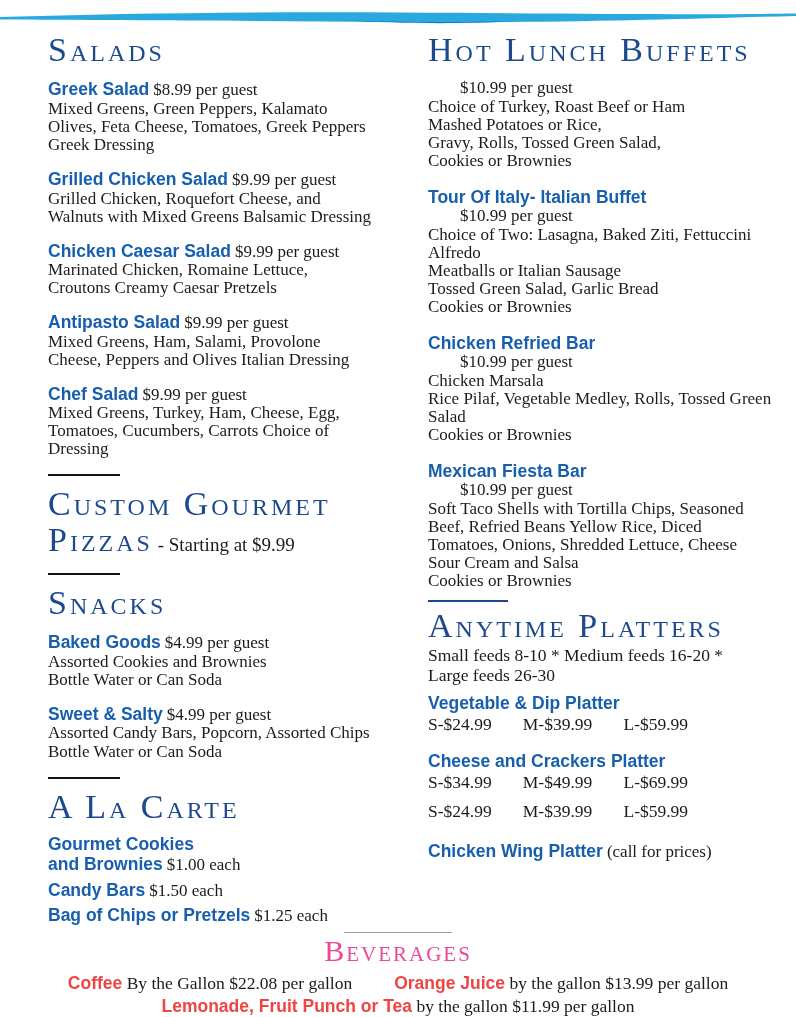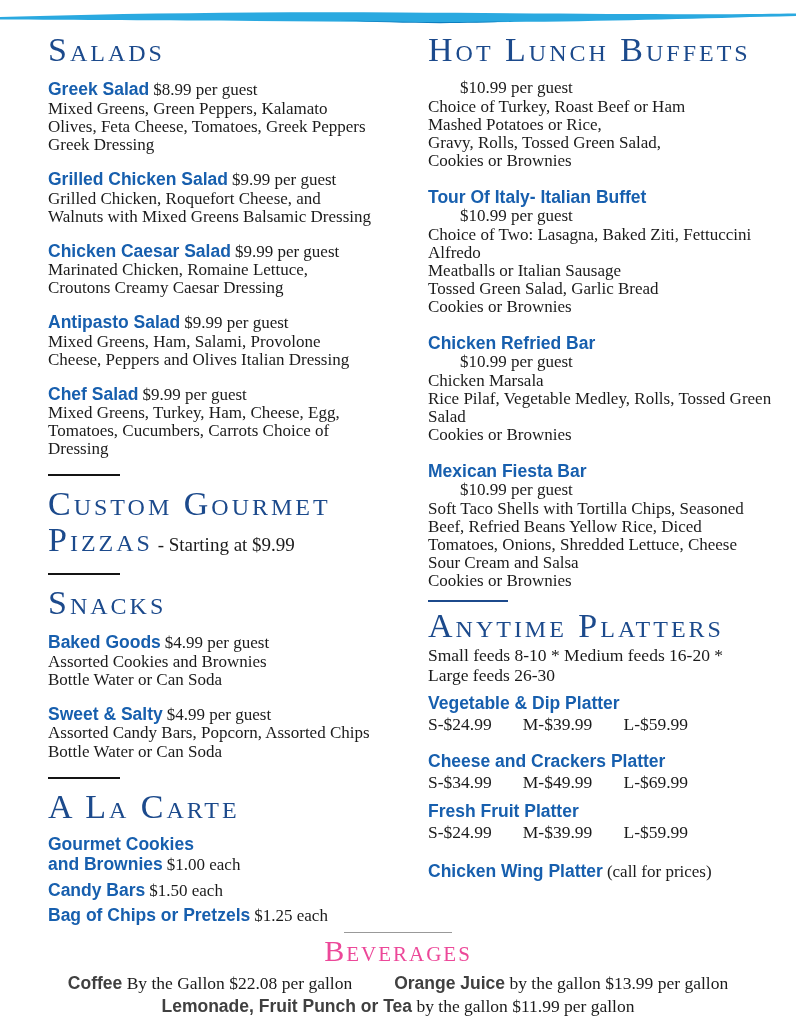--- a/index.html
+++ b/index.html
@@ -41,21 +41,21 @@
   .rule{border:none;border-top:2px solid #141414;width:72px;margin:16px 0 10px 0;}
   .rule-blue{border:none;border-top:2px solid #1c4a8c;width:80px;margin:4px 0 6px 0;}
 
   .bev-section{text-align:center;margin-top:0;}
   .bev-rule{border:none;border-top:1px solid #999;width:108px;margin:6px auto 2px auto;}
   .bev-title{
     font-variant:small-caps;color:#ec4899;font-size:30px;letter-spacing:2px;
     font-weight:normal;margin:0 0 6px 0;line-height:1.05;
   }
   .bev-row{display:flex;justify-content:center;gap:42px;font-size:17.5px;line-height:1.32;}
-  .bev-name{font-family:"Liberation Sans", sans-serif;font-weight:bold;color:#404040;}
+  .bev-name{font-family:"Liberation Sans", sans-serif;font-weight:bold;color:#ef4444;}
   .bev-rest{font-family:"Liberation Serif", serif;}
   .heading-mt{margin-top:2px;}
 </style>
 </head>
 <body>
 
 <div class="wave-wrap">
   <svg width="796" height="28" viewBox="0 0 796 28">
     <path d="M0,17 C120,13.5 260,11.5 400,12.5 C560,13.5 700,15 796,13.5 L796,16 C690,18.5 560,23.5 395,22 C250,20.5 110,20.5 0,19.5 Z" fill="#2aa9e0"></path>
     <path d="M340,20 C400,24 470,24 520,21 C470,22.5 400,22.5 340,20 Z" fill="#0d7fc0"></path>
@@ -80,21 +80,21 @@
       <span class="item-name">Grilled Chicken Salad</span>
       <span class="item-price">$9.99 per guest</span>
       <div class="desc">Grilled Chicken, Roquefort Cheese, and
 Walnuts with Mixed Greens Balsamic Dressing</div>
     </div>
 
     <div class="menu-item">
       <span class="item-name">Chicken Caesar Salad</span>
       <span class="item-price">$9.99 per guest</span>
       <div class="desc">Marinated Chicken, Romaine Lettuce,
-Croutons Creamy Caesar Dressing</div>
+Croutons Creamy Caesar Pretzels</div>
     </div>
 
     <div class="menu-item">
       <span class="item-name">Antipasto Salad</span>
       <span class="item-price">$9.99 per guest</span>
       <div class="desc">Mixed Greens, Ham, Salami, Provolone
 Cheese, Peppers and Olives Italian Dressing</div>
     </div>
 
     <div class="menu-item">
@@ -199,21 +199,20 @@
       <div class="item-name">Vegetable &amp; Dip Platter</div>
       <div class="sizes">S-$24.99   M-$39.99   L-$59.99</div>
     </div>
 
     <div class="menu-item" style="margin-bottom:8px;">
       <div class="item-name">Cheese and Crackers Platter</div>
       <div class="sizes">S-$34.99   M-$49.99   L-$69.99</div>
     </div>
 
     <div class="menu-item" style="margin-bottom:18px;">
-      <div class="item-name">Fresh Fruit Platter</div>
       <div class="sizes">S-$24.99   M-$39.99   L-$59.99</div>
     </div>
 
     <div>
       <span class="item-name">Chicken Wing Platter</span>
       <span class="item-price">(call for prices)</span>
     </div>
 
   </div>
 </div>

